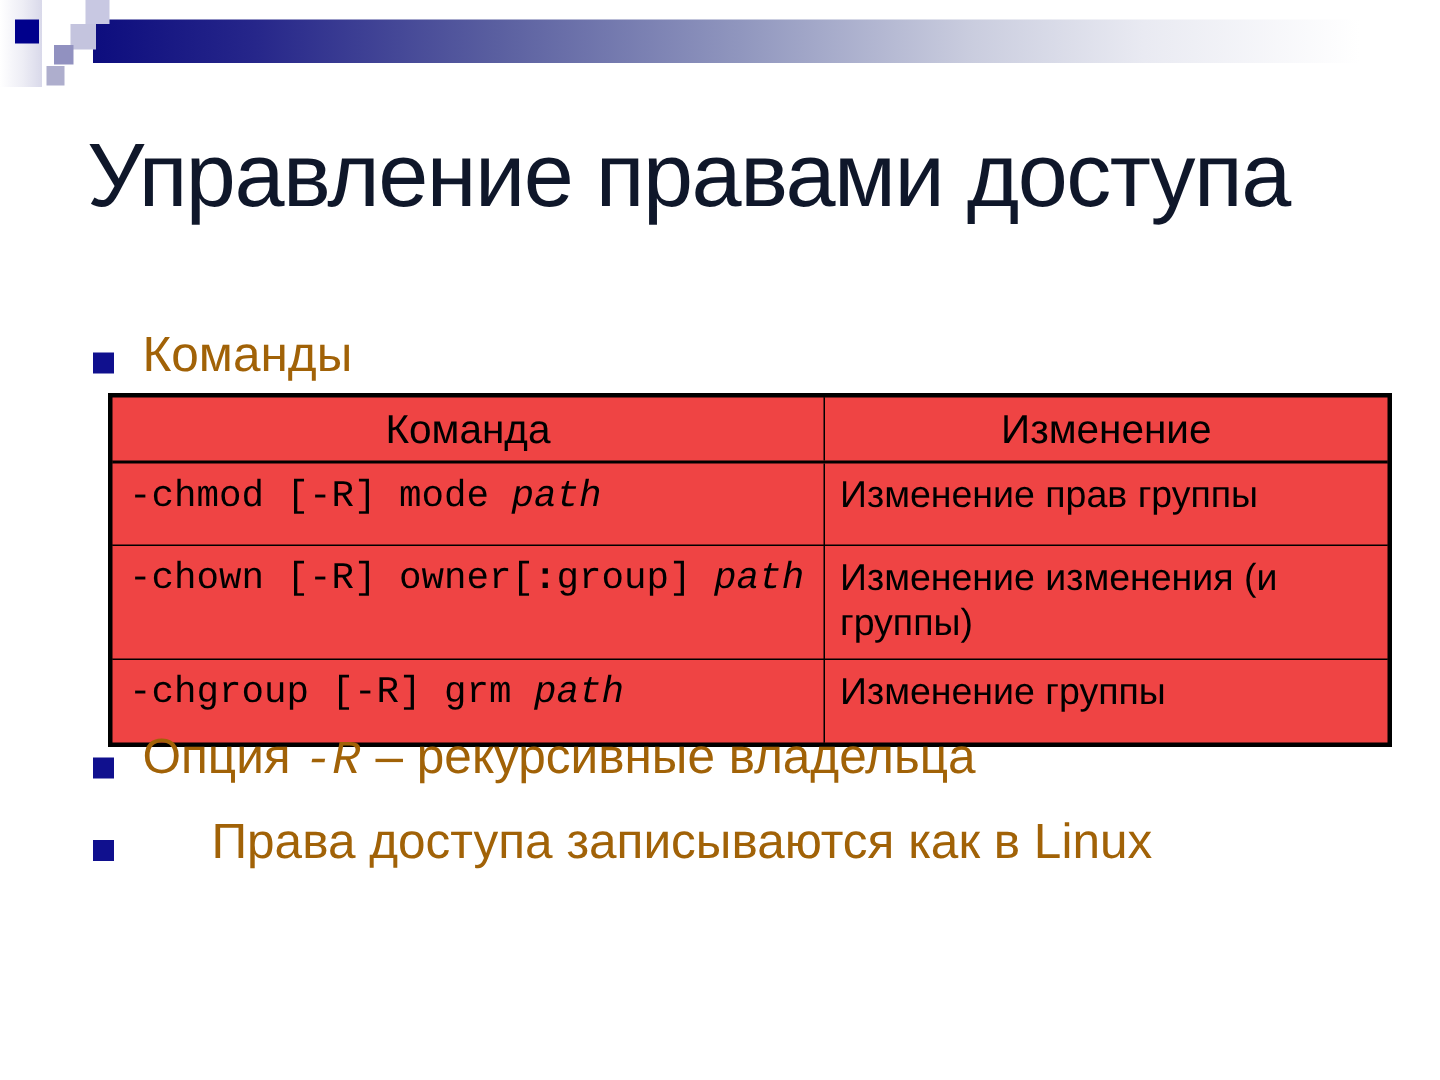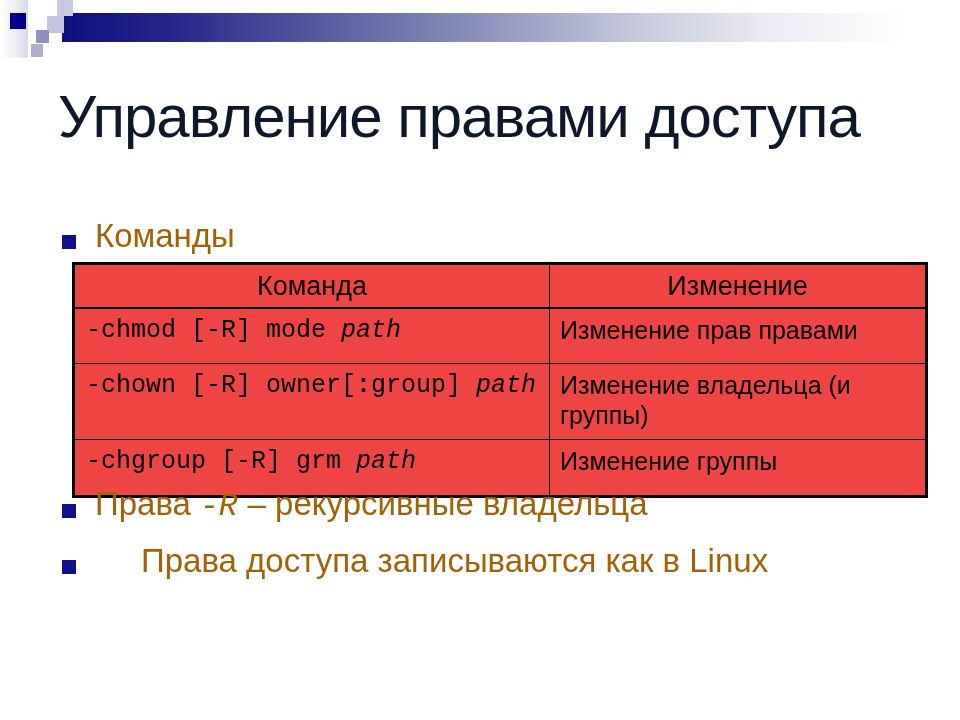--- a/index.html
+++ b/index.html
@@ -110,36 +110,36 @@
         <col class="col-cmd">
         <col class="col-desc">
       </colgroup>
     <tbody>
       <tr>
         <td class="hdr-cell">Команда</td>
         <td class="hdr-cell">Изменение</td>
       </tr>
       <tr class="row-1">
         <td class="cmd-cell"><span>-chmod [-R] mode</span><span class="cmd-colon"></span><span></span><span class="cmd-arg">path</span></td>
-        <td class="desc-cell">Изменение прав правами</td>
+        <td class="desc-cell">Изменение прав группы</td>
       </tr>
       <tr class="row-2">
         <td class="cmd-cell"><span>-chown [-R] owner[</span><span class="cmd-colon">:</span><span>group]</span><span class="cmd-arg">path</span></td>
-        <td class="desc-cell">Изменение владельца (и группы)</td>
+        <td class="desc-cell">Изменение изменения (и группы)</td>
       </tr>
       <tr class="row-3">
         <td class="cmd-cell"><span>-chgroup [-R] grm</span><span class="cmd-colon"></span><span></span><span class="cmd-arg">path</span></td>
         <td class="desc-cell">Изменение группы</td>
       </tr>
     </tbody>
   </table>
 
   <div class="bullet-row b2">
     <span class="bullet-sq"></span>
-    <span><span>Права</span><span class="opt-code">-R</span><span>– рекурсивные владельца</span></span>
+    <span><span>Опция</span><span class="opt-code">-R</span><span>– рекурсивные владельца</span></span>
   </div>
 
   <div class="bullet-row b3">
     <span class="bullet-sq"></span>
     <span>Права доступа записываются как в Linux</span>
   </div>
 
 </div>
 
 </body></html>

